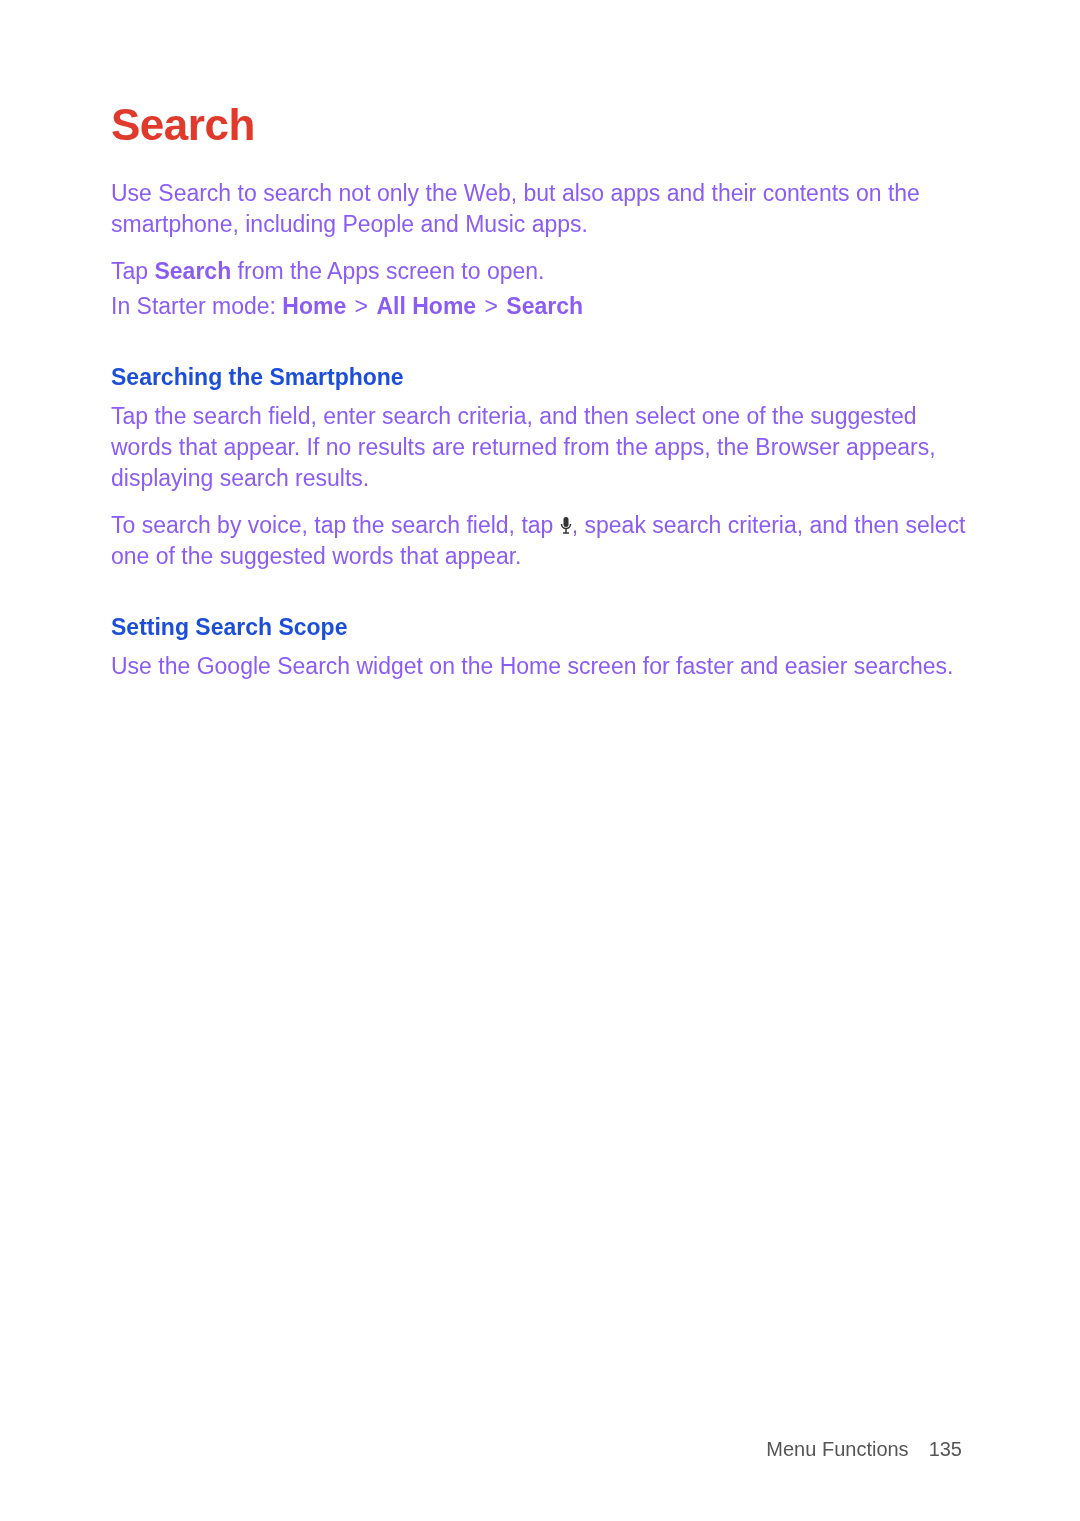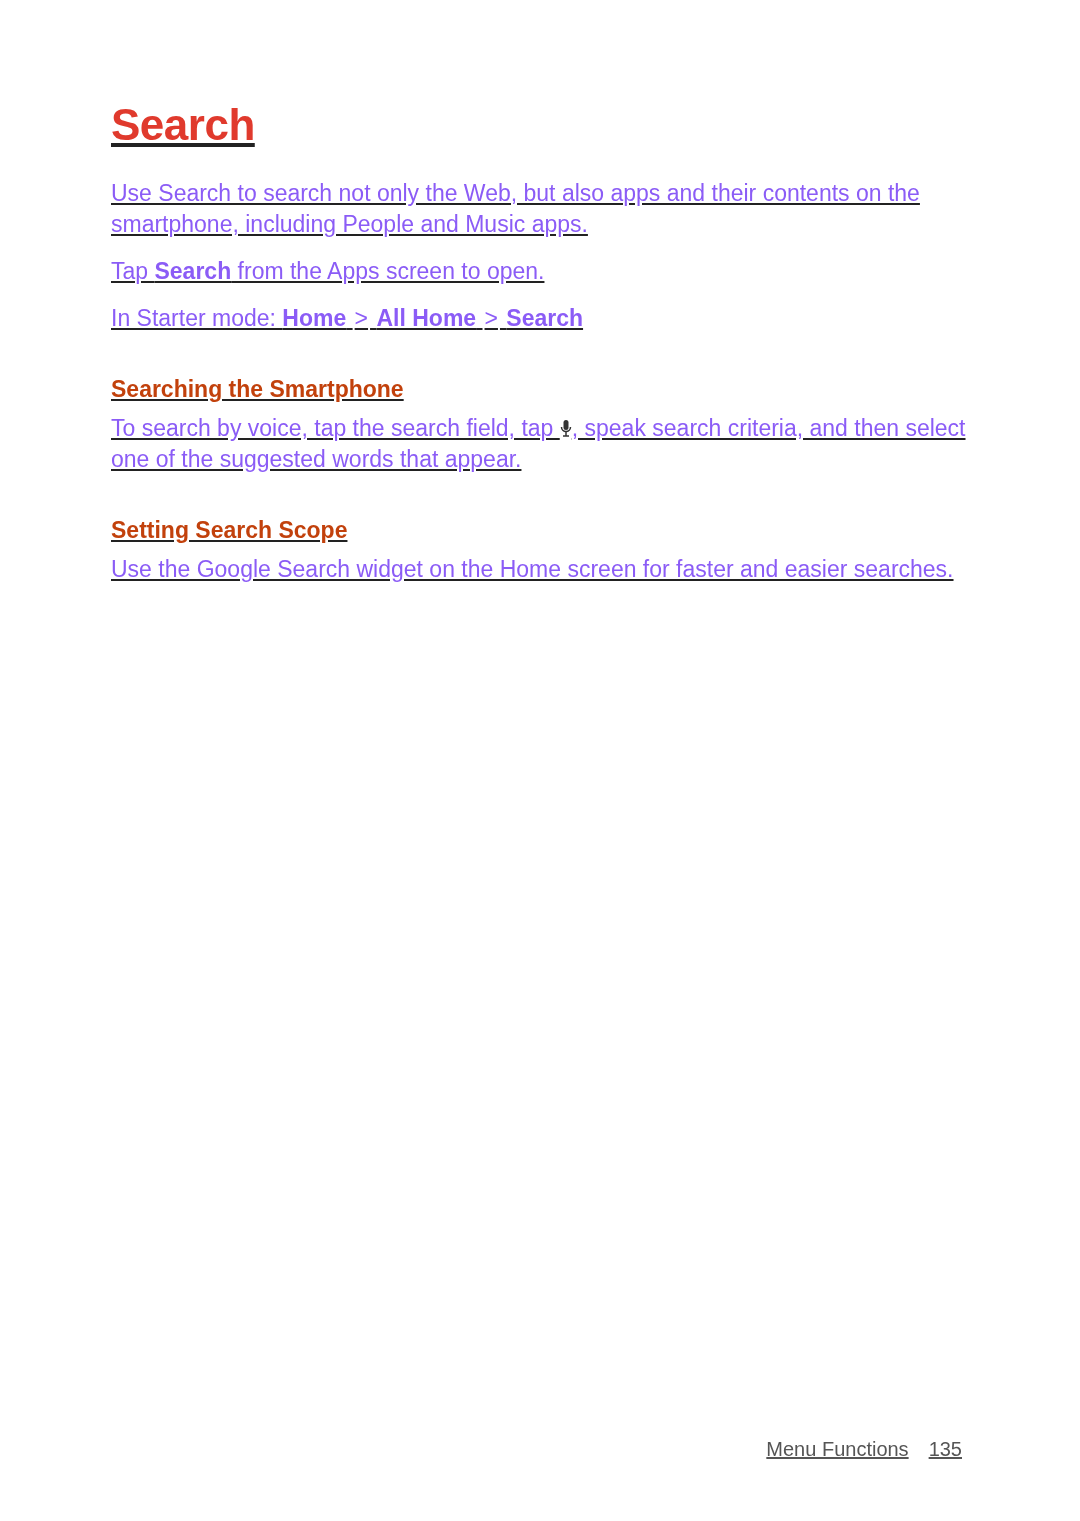--- a/index.html
+++ b/index.html
@@ -9,52 +9,50 @@
     background: #fff;
     font-family: "Myriad Pro", "Segoe UI", -apple-system, Helvetica, Arial, sans-serif;
     color: #222;
     position: relative;
   }
   .page {
     position: absolute;
     left: 111px;
     top: 100px;
     width: 858px;
-    text-decoration: underline;
   }
   h1.title {
     color: #e03a2d;
     font-size: 44px;
     font-weight: 700;
     margin-bottom: 28px;
     letter-spacing: -0.5px;
   }
   p.body {
     font-size: 23px;
     line-height: 1.35;
     margin-bottom: 16px;
     color: #8b5cf6;
   }
-  p.body.nomargin { margin-bottom: 16px; }
+  p.body.nomargin { margin-bottom: 4px; }
   h2.subhead {
     font-size: 23px;
     font-weight: 700;
     margin-top: 42px;
     margin-bottom: 10px;
-    color: #c2410c;
+    color: #1d4ed8;
   }
   .bold { font-weight: 700; }
   .gt { padding: 0 2px; }
   .footer {
     position: absolute;
     bottom: 60px;
     right: 118px;
     font-size: 20px;
     color: #555;
-    text-decoration: underline;
   }
   .footer .pn { margin-left: 20px; color:#555; }
   .mic {
     display: inline-block;
     width: 12px;
     height: 20px;
     vertical-align: -3px;
   }
   .menu-dots {
     display: inline-block;
@@ -77,20 +75,21 @@
 
   <p class="body">
     <span>In Starter mode: </span><span class="bold">Home</span>
     <span class="gt">&gt;</span>
     <span class="bold">All Home</span>
     <span class="gt">&gt;</span>
     <span class="bold">Search</span>
   </p>
 
   <h2 class="subhead">Searching the Smartphone</h2>
+  <p class="body">Tap the search field, enter search criteria, and then select one of the suggested words that appear. If no results are returned from the apps, the Browser appears, displaying search results.</p>
   <p class="body">
     <span>To search by voice, tap the search field, tap </span><span class="mic"><svg viewBox="0 0 12 20">
           <rect x="3.5" y="1" width="5" height="10" rx="2.5" fill="#333"></rect>
           <path d="M1.5 8 a4.5 4.5 0 0 0 9 0" stroke="#333" stroke-width="1.5" fill="none"></path>
           <line x1="6" y1="12.5" x2="6" y2="17" stroke="#333" stroke-width="1.5"></line>
           <line x1="3" y1="17" x2="9" y2="17" stroke="#333" stroke-width="1.5"></line>
         </svg></span><span>, speak search criteria, and then select one of the suggested words that appear.</span>
   </p>
 
   <h2 class="subhead">Setting Search Scope</h2>

